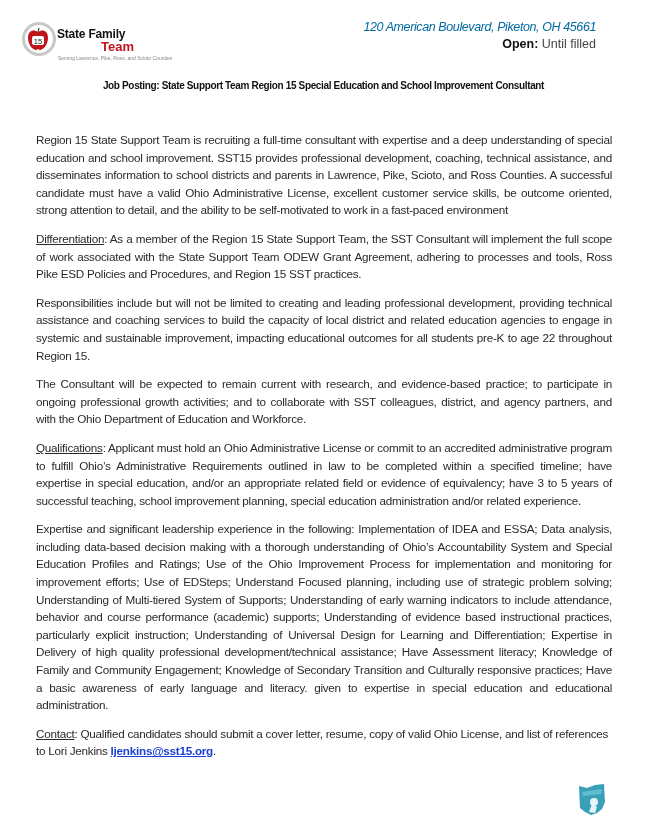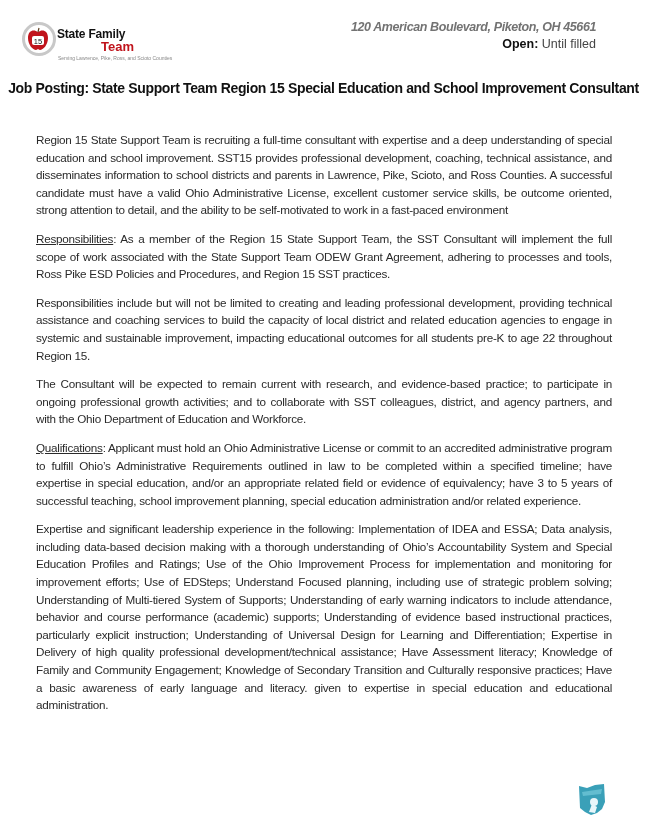--- a/index.html
+++ b/index.html
@@ -23,31 +23,31 @@
   .logo-team {
     position: absolute; left: 68px; top: 17px; font-weight: bold;
     font-size: 13px; color: #c0141c; white-space: nowrap; margin-left: 13px;
   }
   .logo-sub {
     position: absolute; left: 38px; top: 33px; font-size: 5px; color: #888;
     white-space: nowrap;
   }
   .address {
     position: absolute; right: 51px; top: 20px; font-size: 12.5px;
-    font-weight: bold; font-style: italic; color: #737373; letter-spacing: -0.4px;
+    font-weight: normal; font-style: italic; color: #0369a1; letter-spacing: -0.4px;
     white-space: nowrap;
   }
   .open-line {
     position: absolute; right: 51px; top: 37px; font-size: 12.5px; white-space: nowrap; margin-left: 36px;
   }
   .open-label { font-weight: bold; color: #111; }
   .open-value { color: #444; }
   .title {
     position: absolute; left: 0; right: 0; top: 80px; text-align: center;
-    font-weight: bold; font-size: 14px; color: #111; letter-spacing: -0.35px;
+    font-weight: bold; font-size: 10px; color: #111; letter-spacing: -0.35px;
     white-space: nowrap;
   }
   .content {
     position: absolute; left: 36px; width: 576px; top: 99px;
     font-size: 11.7px; line-height: 17.6px; color: #2a2a2a; letter-spacing: -0.25px; margin-top: 32px;
   }
   .content p { margin: 0 0 11px 0; text-align: justify; }
   .u { text-decoration: underline; }
   .email { color: #1a3fd4; font-weight: bold; text-decoration: underline; }
   .eoe {
@@ -75,25 +75,26 @@
 <div class="address">120 American Boulevard, Piketon, OH 45661</div>
 <div class="open-line">
   <span class="open-label">Open:</span>
   <span class="open-value">Until filled</span>
 </div>
 
 <div class="title">Job Posting: State Support Team Region 15 Special Education and School Improvement Consultant</div>
 
 <div class="content">
   <p>Region 15 State Support Team is recruiting a full-time consultant with expertise and a deep understanding of special education and school improvement. SST15 provides professional development, coaching, technical assistance, and disseminates information to school districts and parents in Lawrence, Pike, Scioto, and Ross Counties. A successful candidate must have a valid Ohio Administrative License, excellent customer service skills, be outcome oriented, strong attention to detail, and the ability to be self-motivated to work in a fast-paced environment</p>
-  <p><span class="u">Responsibilities</span><span>:  As a member of the Region 15 State Support Team, the SST Consultant will implement the full scope of work associated with the State Support Team ODEW Grant Agreement, adhering to processes and tools, Ross Pike ESD Policies and Procedures, and Region 15 SST practices.</span></p>
+  <p><span class="u">Differentiation</span><span>:  As a member of the Region 15 State Support Team, the SST Consultant will implement the full scope of work associated with the State Support Team ODEW Grant Agreement, adhering to processes and tools, Ross Pike ESD Policies and Procedures, and Region 15 SST practices.</span></p>
   <p>Responsibilities include but will not be limited to creating and leading professional development, providing technical assistance and coaching services to build the capacity of local district and related education agencies to engage in systemic and sustainable improvement, impacting educational outcomes for all students pre-K to age 22 throughout Region 15.</p>
   <p>The Consultant will be expected to remain current with research, and evidence-based practice; to participate in ongoing professional growth activities; and to collaborate with SST colleagues, district, and agency partners, and with the Ohio Department of Education and Workforce.</p>
   <p><span class="u">Qualifications</span><span>: Applicant must hold an Ohio Administrative License or commit to an accredited administrative program to fulfill Ohio’s Administrative Requirements outlined in law to be completed within a specified timeline; have expertise in special education, and/or an appropriate related field or evidence of equivalency; have 3 to 5 years of successful teaching, school improvement planning, special education administration and/or related experience.</span></p>
   <p>Expertise and significant leadership experience in the following: Implementation of IDEA and ESSA; Data analysis, including data-based decision making with a thorough understanding of Ohio’s Accountability System and Special Education Profiles and Ratings; Use of the Ohio Improvement Process for implementation and monitoring for improvement efforts; Use of EDSteps; Understand Focused planning, including use of strategic problem solving; Understanding of Multi-tiered System of Supports; Understanding of early warning indicators to include attendance, behavior and course performance (academic) supports; Understanding of evidence based instructional practices, particularly explicit instruction; Understanding of Universal Design for Learning and Differentiation; Expertise in Delivery of high quality professional development/technical assistance; Have Assessment literacy; Knowledge of Family and Community Engagement; Knowledge of Secondary Transition and Culturally responsive practices; Have a basic awareness of early language and literacy.  given to expertise in special education and educational administration.</p>
+  <p style="text-align:left"><span class="u">Contact</span><span>: Qualified candidates should submit a cover letter, resume, copy of valid Ohio License, and list of references to Lori Jenkins </span><a class="email">ljenkins@sst15.org</a><span>.</span></p>
 </div>
 
 <div class="eoe">An Equal Opportunity Employer Drug Free Workplace</div>
 
 <svg class="ohio" viewBox="0 0 30 34">
   <path d="M2 4 L10 6 L18 3 L27 2 L28 20 L25 27 L20 31 L14 33 L8 30 L3 26 Z" fill="#3aa0b8"></path>
   <path d="M5 10 L25 7 L24 12 L6 14 Z" fill="#7fd0e0" opacity="0.6"></path>
   <circle cx="17" cy="20" r="4" fill="#e8f6fa"></circle>
   <path d="M12 30 L15 22 L20 25 L18 31 Z" fill="#e8f6fa"></path>
 </svg>

